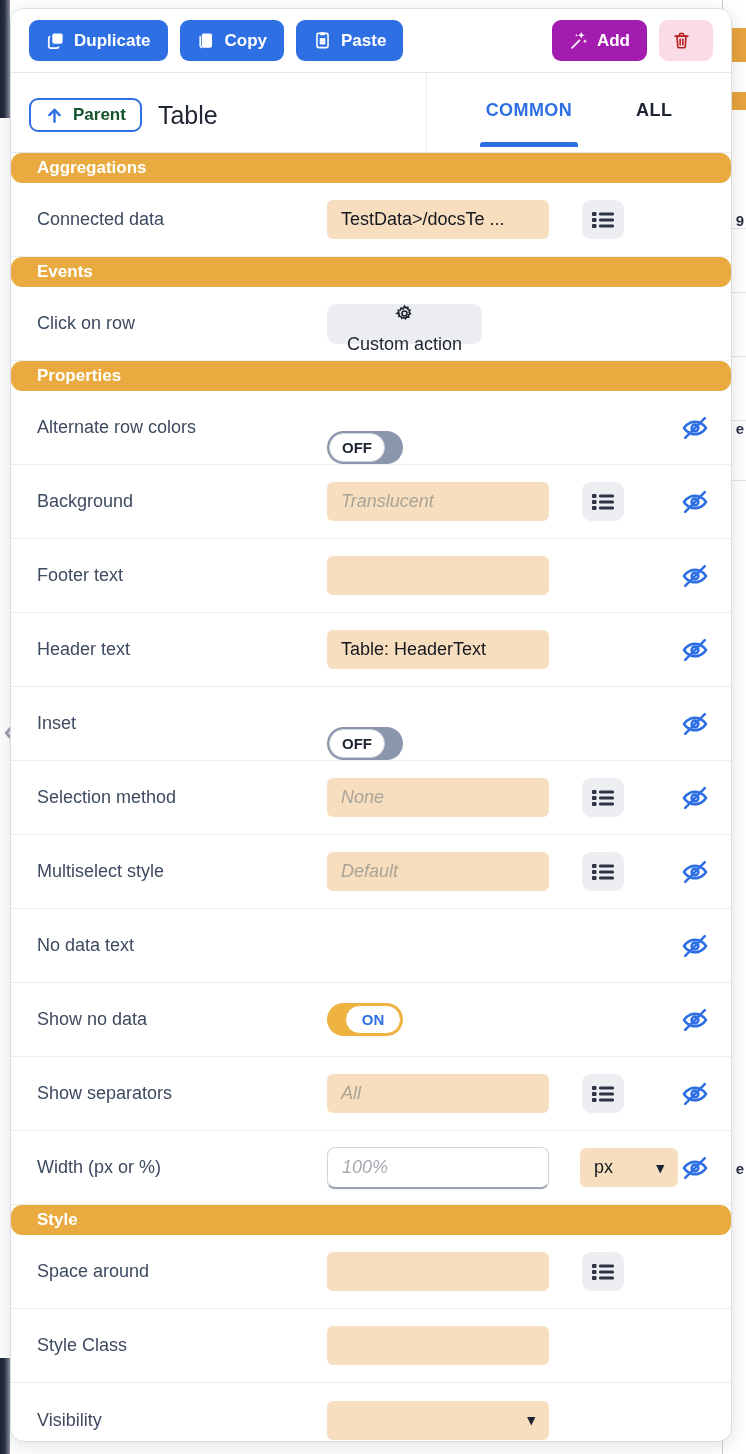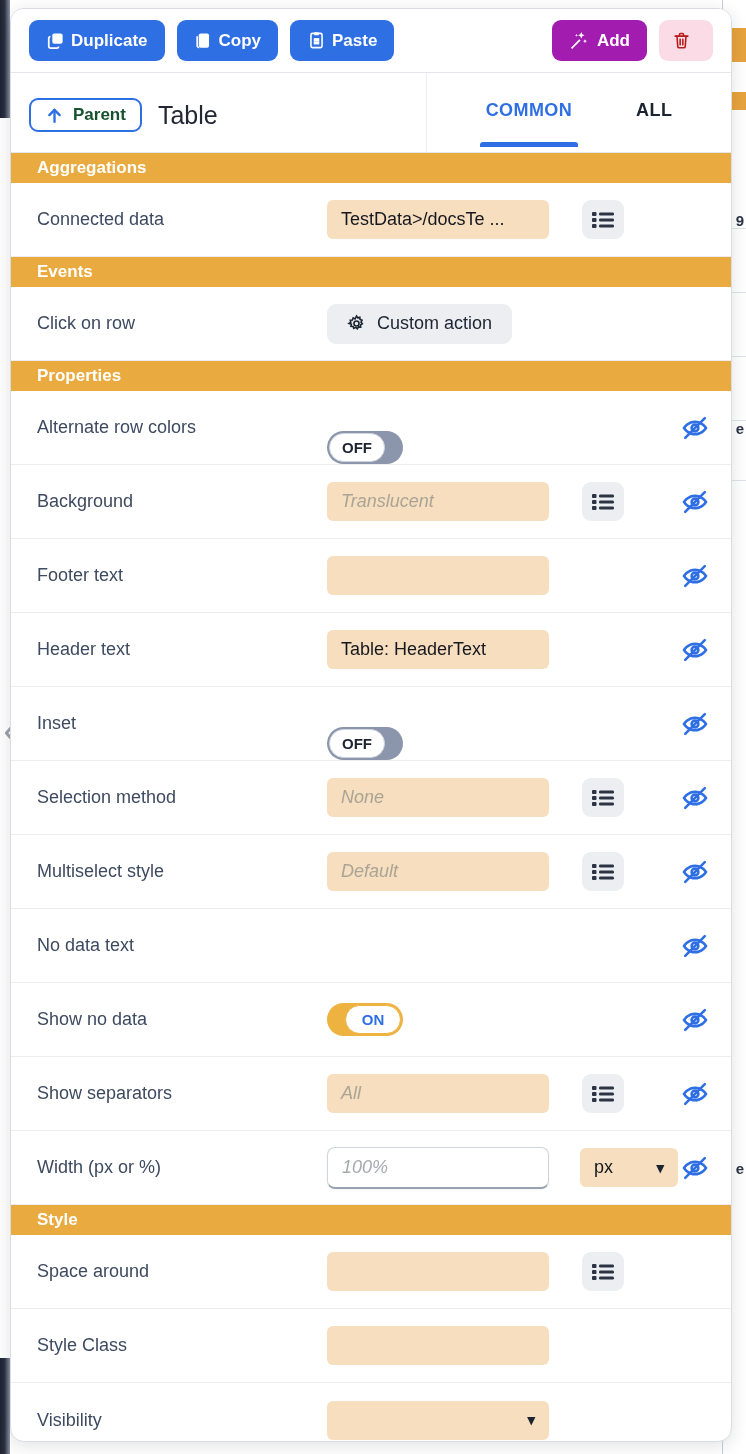--- a/index.html
+++ b/index.html
@@ -49,21 +49,21 @@
   
   .toolbar{
     height:64px; display:flex; align-items:center; gap:12px;
     padding:0 18px; border-bottom:1px solid #e3e6eb; background:#fff;
   }
   .btn{
     display:inline-flex; align-items:center; gap:9px;
     height:41px; padding:0 17px; border:none; border-radius:9px;
     font-size:17px; font-weight:700; cursor:pointer; white-space:nowrap;
   }
-  .btn-blue{ background:#2f6fe4; color:#fff;gap:6px; }
+  .btn-blue{ background:#2f6fe4; color:#fff; }
   .btn-green{ background:#a21caf; color:#fff; }
   .btn-pink{ background:#fadbe6; color:#b81d1d; padding:0 13px; }
   .spacer{ flex:1; }
   .ico{ display:inline-block; width:19px; height:19px; }
   .ico svg{ display:block; width:19px; height:19px; }
 
   
   .header{
     height:80px; display:flex; align-items:flex-end; background:#fff;
     border-bottom:1px solid #e3e6eb; position:relative;
@@ -87,21 +87,21 @@
   .tab.active{ color:#2f6fe4; }
   .tab.active:after{
     content:""; position:absolute; left:-6px; right:-6px; bottom:-22px;
     height:5px; background:#2f6fe4; border-radius:3px 3px 0 0;
   }
 
   
   .section{
     height:30px; background:#e9ab40; color:#ffffff;
     display:flex; align-items:center; padding:0 26px;
-    font-size:17px; font-weight:700;
+    font-size:17px; font-weight:700;border-radius:11px;
   }
 
   
   .row{
     height:74px; display:flex; align-items:center;
     border-bottom:1px solid #ededf1; padding:0 0 0 26px; position:relative;
   }
   .row:last-child{ border-bottom:none; }
   .row-label{
     width:290px; font-size:18px; color:#3d4a60; flex:none;
@@ -154,21 +154,21 @@
 
   .eyeoff{
     position:absolute; right:22px; top:50%; transform:translateY(-50%);
     width:28px; height:28px; cursor:pointer;
   }
   .eyeoff svg{ width:28px; height:28px; display:block; }
 
   .action-btn{
     display:inline-flex; align-items:center; gap:11px;
     height:40px; padding:0 20px; background:#eceef1; border:none;
-    border-radius:9px; font-size:18px; color:#1d2431; font-weight:400; cursor:pointer;
+    border-radius:9px; font-size:18px; color:#1d2431; font-weight:400; cursor:pointer;flex-direction:column;
   }
   .chev{ font-size:15px; color:#1d2431; font-weight:900; }
 </style>
 </head>
 <body>
 
 <div id="root">
 
   <div class="bg-canvas"></div>
   <div class="bg-left-dark"></div>

